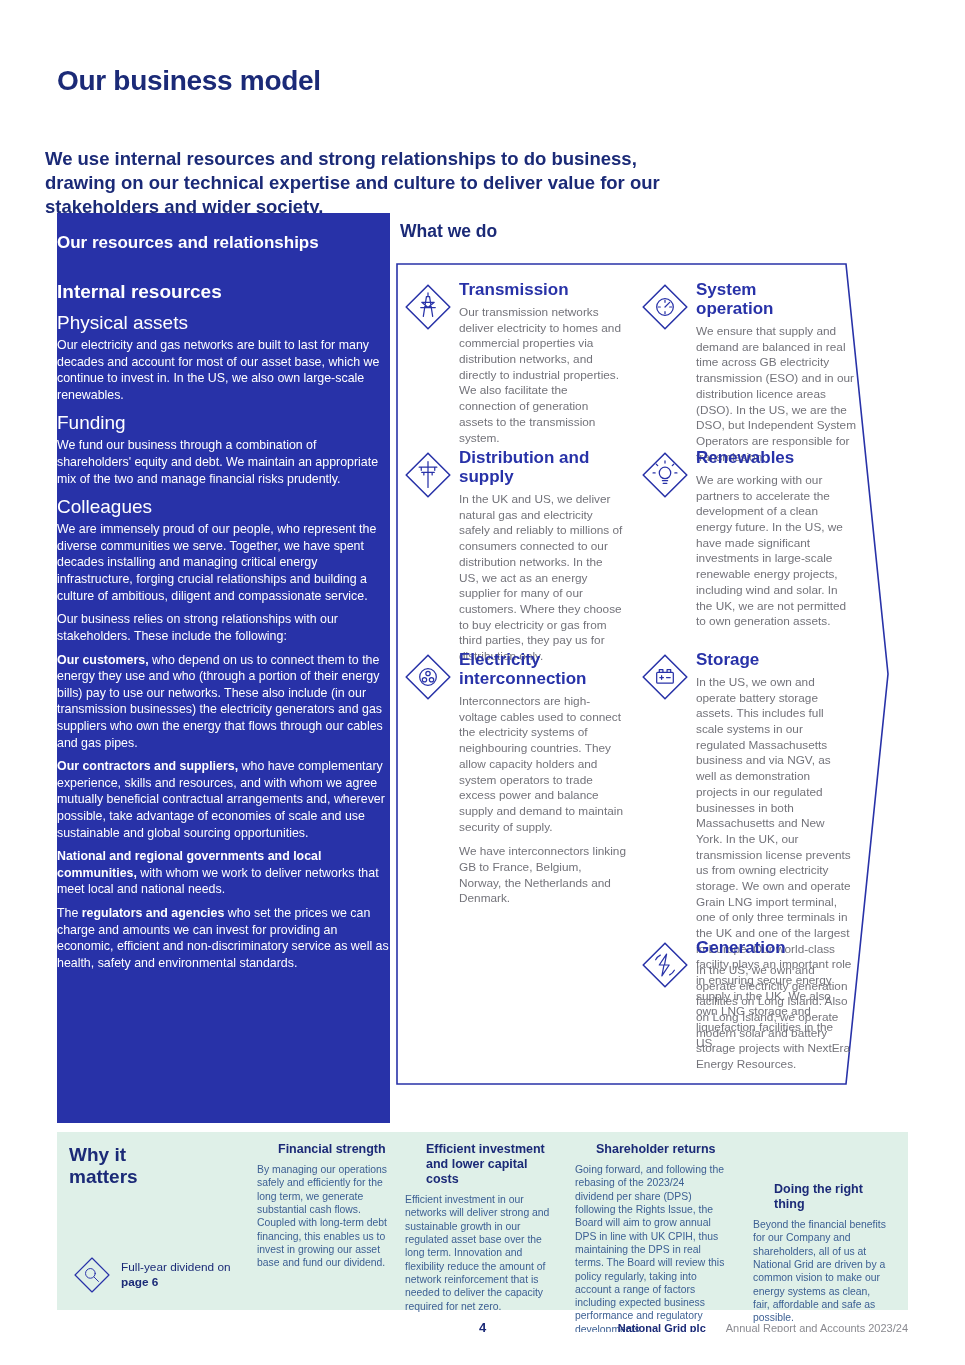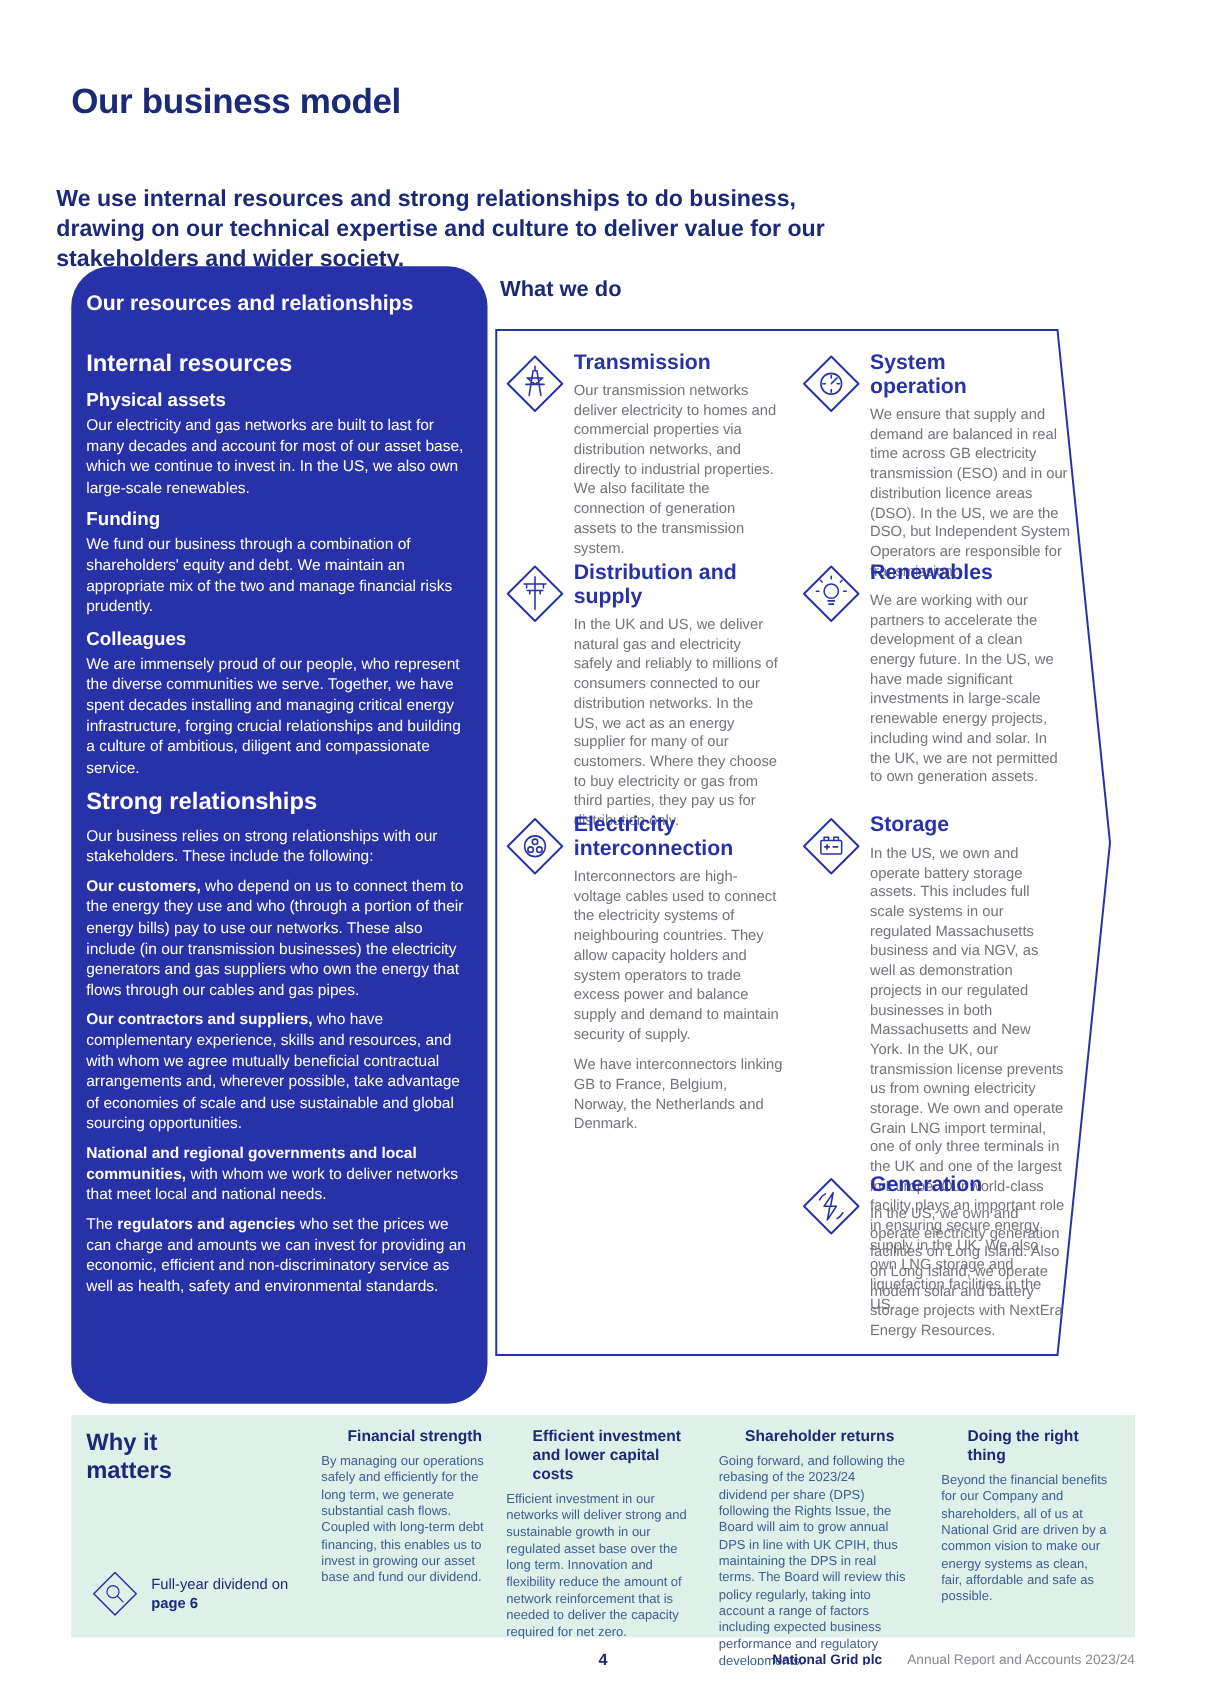--- a/index.html
+++ b/index.html
@@ -3,24 +3,24 @@
 <meta charset="utf-8">
 <style>
   html,body{margin:0;padding:0;background:#ffffff;}
   body{font-family:"Liberation Sans", sans-serif;}
   .page{position:relative;width:965px;height:1332px;background:#ffffff;overflow:hidden;}
 
   .page-title{position:absolute;left:57px;top:46px;font-size:28px;font-weight:bold;color:#1b2a77;letter-spacing:-0.3px;}
   .intro{position:absolute;left:45px;top:128px;width:650px;font-size:18.5px;font-weight:bold;color:#1b2a77;line-height:1.32;}
 
   
-  .panel{position:absolute;left:57px;top:213px;width:333px;height:910px;background:#2832a8;color:#ffffff;box-sizing:border-box;padding:14px 12px;border-radius:32px;}
+  .panel{position:absolute;left:57px;top:213px;width:333px;height:910px;background:#2832a8;color:#ffffff;box-sizing:border-box;padding:14px 0;}
   .panel-heading{font-size:17px;font-weight:bold;margin:6px 0 28px;}
   .section-title{font-size:19px;font-weight:bold;margin:8px 0 8px;}
-  .sub-title{font-size:15px;font-weight:bold;margin:9px 0 3px;}
+  .sub-title{font-size:19px;font-weight:normal;margin:9px 0 3px;}
   .panel p{font-size:12.4px;line-height:1.34;margin:0 0 7px;}
   .panel p b{font-weight:bold;}
 
   
   .wwd-heading{position:absolute;left:400px;top:221px;font-size:17.5px;font-weight:bold;color:#1b2a77;}
   .outline{position:absolute;left:394px;top:258px;width:510px;height:832px;pointer-events:none;}
 
   .item{position:absolute;}
   .item .icon{position:absolute;left:-58px;top:0;width:54px;height:54px;}
   .item h3{font-size:17px;font-weight:bold;color:#2832a8;margin:0 0 6px;line-height:1.12;}
@@ -29,21 +29,21 @@
 
   
   .matters{position:absolute;left:57px;top:1132px;width:851px;height:178px;background:#dff0e8;}
   .matters-heading{position:absolute;left:12px;top:12px;width:90px;font-size:19px;font-weight:bold;color:#1b2a77;line-height:1.15;}
   .mcol{position:absolute;top:10px;}
   .mcol h4{font-size:12.5px;font-weight:bold;color:#1b2a77;margin:0 0 6px;line-height:1.2;padding-left:21px;}
   .mcol p{font-size:10.4px;color:#3c5f93;line-height:1.28;margin:0;}
   .mcol.c0{left:200px;width:132px;}
   .mcol.c1{left:348px;width:152px;}
   .mcol.c2{left:518px;width:150px;}
-  .mcol.c3{left:696px;width:134px;}
+  .mcol.c3{left:696px;width:134px;margin-top:40px;}
   .m-link{position:absolute;left:14px;top:122px;display:flex;align-items:center;gap:8px;cursor:pointer;}
   .m-link .icon{width:42px;height:42px;}
   .m-link .txt{width:110px;font-size:11.8px;color:#1b2a77;line-height:1.3;}
   .m-link .txt b{font-weight:bold;}
 
   
   .footer-page{position:absolute;left:0;right:0;top:1320px;text-align:center;font-size:13px;font-weight:bold;color:#1b2a77;}
   .footer-right{position:absolute;right:57px;top:1322px;display:flex;gap:20px;align-items:baseline;}
   .footer-company{font-size:11px;font-weight:bold;color:#1b2a77;padding-left:44px;}
   .footer-report{font-size:11px;color:#8a8a90;}
@@ -66,21 +66,20 @@
 
     <div class="sub-title">Physical assets</div>
     <p>Our electricity and gas networks are built to last for many decades and account for most of our asset base, which we continue to invest in. In the US, we also own large-scale renewables.</p>
 
     <div class="sub-title">Funding</div>
     <p>We fund our business through a combination of shareholders' equity and debt. We maintain an appropriate mix of the two and manage financial risks prudently.</p>
 
     <div class="sub-title">Colleagues</div>
     <p>We are immensely proud of our people, who represent the diverse communities we serve. Together, we have spent decades installing and managing critical energy infrastructure, forging crucial relationships and building a culture of ambitious, diligent and compassionate service.</p>
 
-    <div class="section-title">Strong relationships</div>
     <p>Our business relies on strong relationships with our stakeholders. These include the following:</p>
 
     <p><b>Our customers,</b><span> who depend on us to connect them to the energy they use and who (through a portion of their energy bills) pay to use our networks. These also include (in our transmission businesses) the electricity generators and gas suppliers who own the energy that flows through our cables and gas pipes.</span></p>
 
     <p><b>Our contractors and suppliers,</b><span> who have complementary experience, skills and resources, and with whom we agree mutually beneficial contractual arrangements and, wherever possible, take advantage of economies of scale and use sustainable and global sourcing opportunities.</span></p>
 
     <p><b>National and regional governments and local communities,</b><span> with whom we work to deliver networks that meet local and national needs.</span></p>
 
     <p><span>The </span><b>regulators and agencies</b><span> who set the prices we can charge and amounts we can invest for providing an economic, efficient and non-discriminatory service as well as health, safety and environmental standards.</span></p>
   </div>

